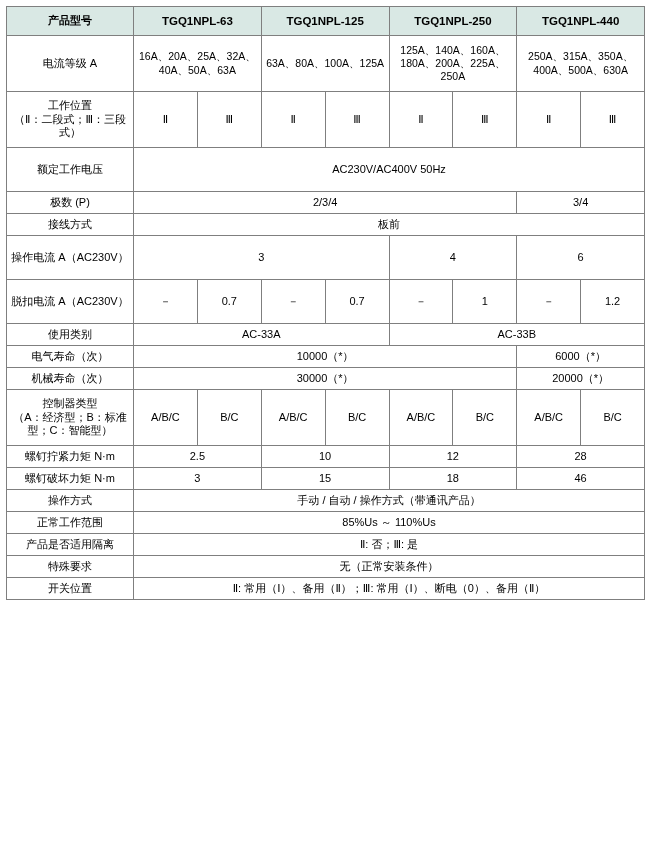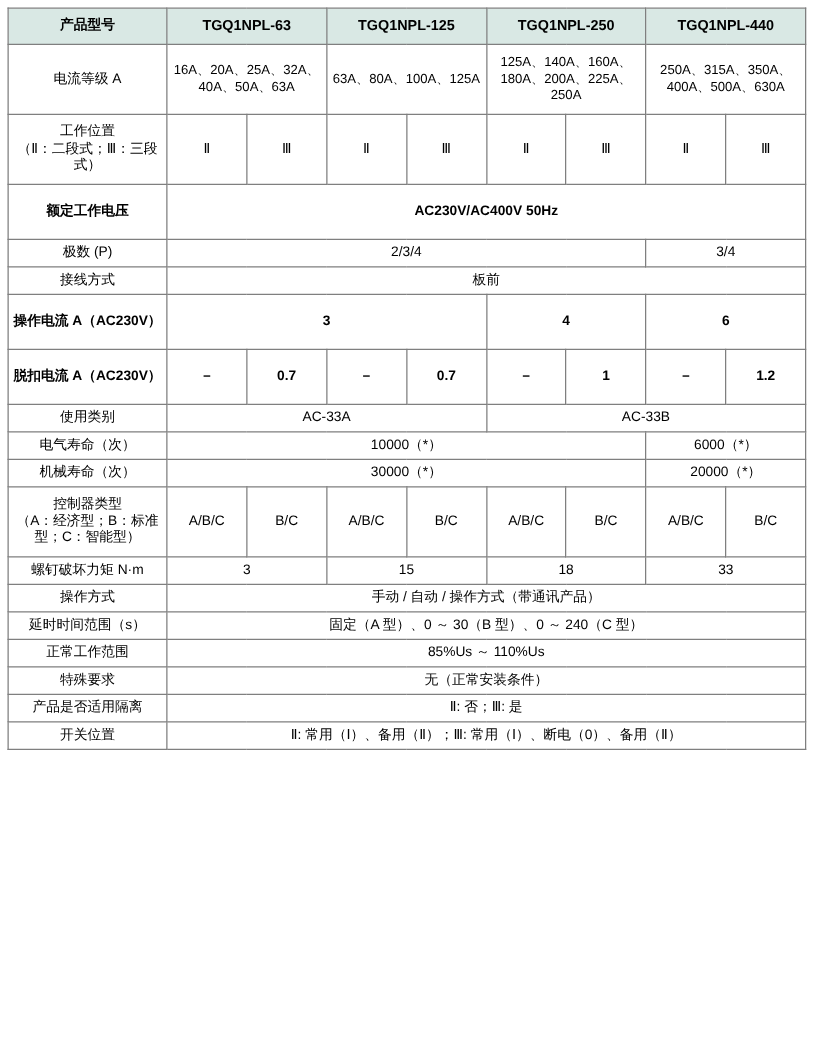--- a/index.html
+++ b/index.html
@@ -41,21 +41,21 @@
   }
   td.rowlabel {
     width: 122px;
     font-size: 11px;
     padding: 4px 3px;
   }
   .small {
     font-size: 10.5px;
   }
   .h-tall { height: 56px; }
-  .h-mid  { height: 44px; font-weight: bold; }
+  .h-mid  { height: 44px; }
   .h-low  { height: 22px; }
 </style>
 </head>
 <body>
 
 <div id="sheet">
   <table class="spec">
     <thead>
       <tr>
         <td class="rowlabel">产品型号</td>
@@ -147,53 +147,56 @@
         <td>A/B/C</td>
         <td>B/C</td>
         <td>A/B/C</td>
         <td>B/C</td>
         <td>A/B/C</td>
         <td>B/C</td>
         <td>A/B/C</td>
         <td>B/C</td>
       </tr>
 
+      <tr class="h-low">
+        <td class="rowlabel">螺钉拧紧力矩 N·m</td>
+        <td colspan="2">2.5</td>
+        <td colspan="2">10</td>
+        <td colspan="2">12</td>
+        <td colspan="2">28</td>
+      </tr>
 
       <tr class="h-low">
         <td class="rowlabel">螺钉破坏力矩 N·m</td>
         <td colspan="2">3</td>
         <td colspan="2">15</td>
         <td colspan="2">18</td>
-        <td colspan="2">33</td>
+        <td colspan="2">46</td>
       </tr>
 
       <tr class="h-low">
         <td class="rowlabel">操作方式</td>
         <td colspan="8">手动 / 自动 / 操作方式（带通讯产品）</td>
       </tr>
 
-      <tr class="h-low">
-        <td class="rowlabel">延时时间范围（s）</td>
-        <td colspan="8">固定（A 型）、0 ～ 30（B 型）、0 ～ 240（C 型）</td>
-      </tr>
 
 
       <tr class="h-low">
         <td class="rowlabel">正常工作范围</td>
         <td colspan="8">85%Us ～ 110%Us</td>
       </tr>
 
       <tr class="h-low">
+        <td class="rowlabel">产品是否适用隔离</td>
+        <td colspan="8">Ⅱ: 否；Ⅲ: 是</td>
+      </tr>
+
+      <tr class="h-low">
         <td class="rowlabel">特殊要求</td>
         <td colspan="8">无（正常安装条件）</td>
-      </tr>
-
-      <tr class="h-low">
-        <td class="rowlabel">产品是否适用隔离</td>
-        <td colspan="8">Ⅱ: 否；Ⅲ: 是</td>
       </tr>
 
       <tr class="h-low">
         <td class="rowlabel">开关位置</td>
         <td colspan="8">Ⅱ: 常用（Ⅰ）、备用（Ⅱ）；Ⅲ: 常用（Ⅰ）、断电（0）、备用（Ⅱ）</td>
       </tr>
 
     </tbody>
   </table>
 </div>

